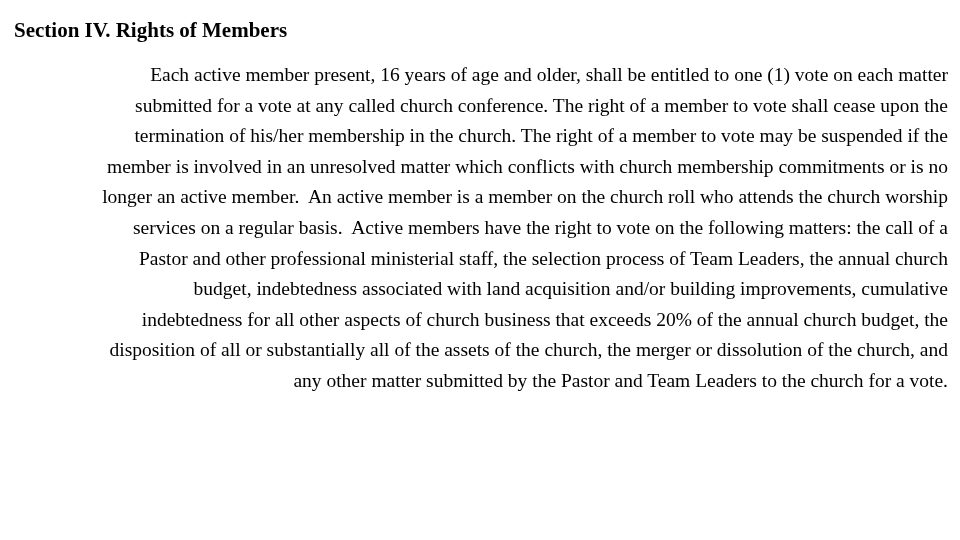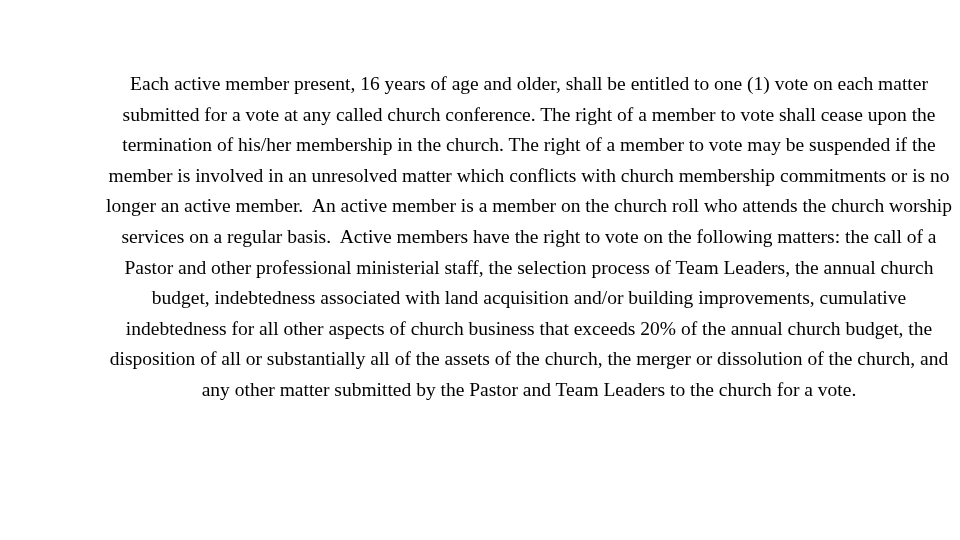--- a/index.html
+++ b/index.html
@@ -25,27 +25,28 @@
     font-weight: bold;
     font-family: "Liberation Serif", "DejaVu Serif", serif;
     color: #000000;
     white-space: nowrap;
   }
   .body-paragraph {
     position: absolute;
     left: 88px;
     top: 56px;
     width: 856px;
-    margin: 13px;
+    margin: 4px;
     font-size: 19.5px;
     line-height: 30.6px;
     font-family: "Liberation Serif", "DejaVu Serif", serif;
     color: #000000;
-    text-align: center;
+    text-align: right;
     white-space: pre-wrap;
   }
 </style>
 </head>
 <body>
 
 <div class="page">
+  <h1 class="section-heading">Section IV. Rights of Members</h1>
   <p class="body-paragraph">Each active member present, 16 years of age and older, shall be entitled to one (1) vote on each matter submitted for a vote at any called church conference. The right of a member to vote shall cease upon the termination of his/her membership in the church. The right of a member to vote may be suspended if the member is involved in an unresolved matter which conflicts with church membership commitments or is no longer an active member.  An active member is a member on the church roll who attends the church worship services on a regular basis.  Active members have the right to vote on the following matters: the call of a Pastor and other professional ministerial staff, the selection process of Team Leaders, the annual church budget, indebtedness associated with land acquisition and/or building improvements, cumulative indebtedness for all other aspects of church business that exceeds 20% of the annual church budget, the disposition of all or substantially all of the assets of the church, the merger or dissolution of the church, and any other matter submitted by the Pastor and Team Leaders to the church for a vote.</p>
 </div>
 
 </body></html>

